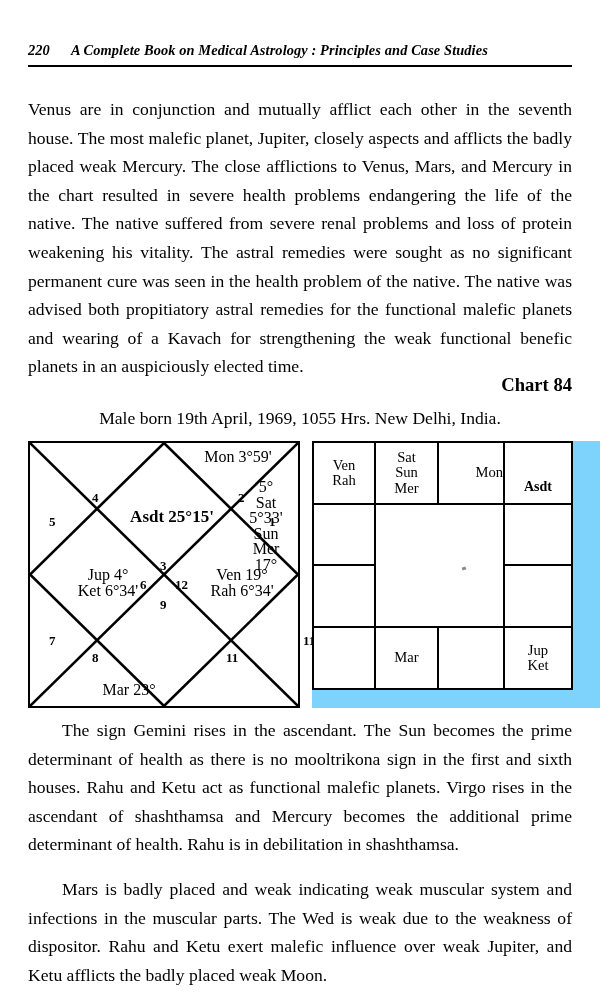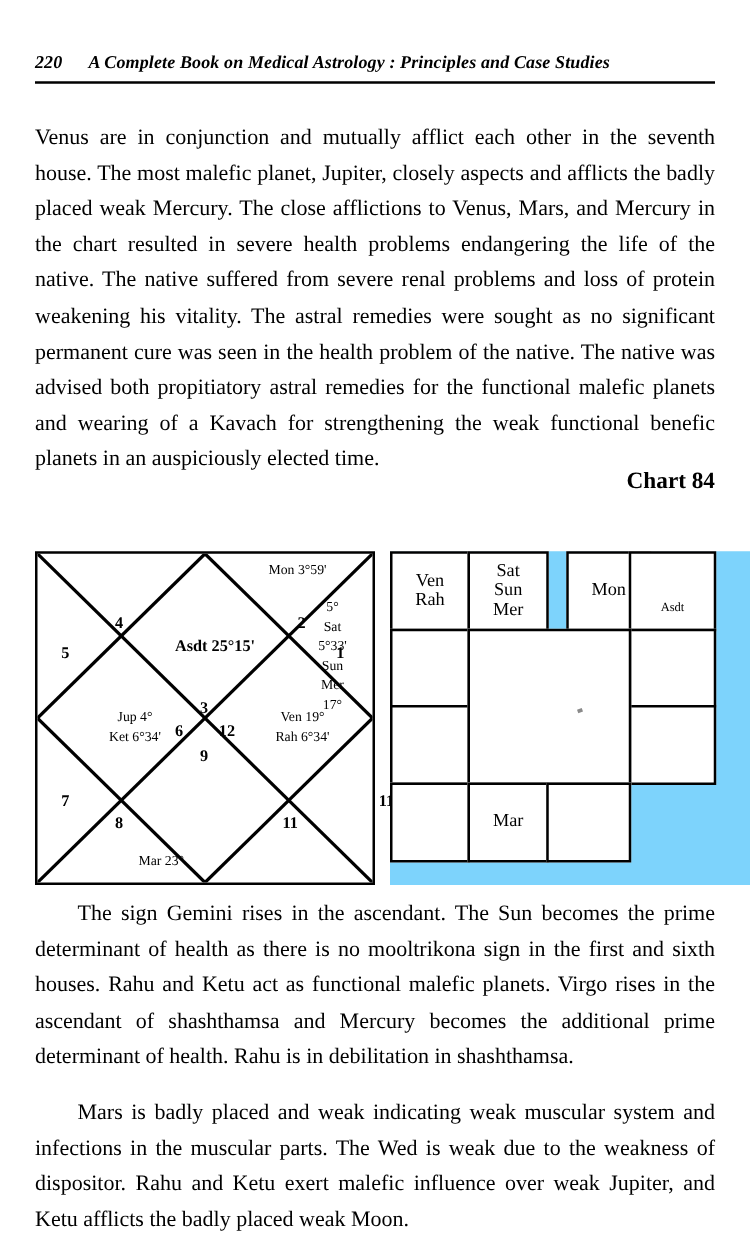--- a/index.html
+++ b/index.html
@@ -89,32 +89,32 @@
     width: 272px;
     height: 267px;
     border: 2px solid #000;
     box-sizing: border-box;
     background: #fff;
   }
   .north-chart svg { display: block; }
 
   .nc-label {
     position: absolute;
-    font-size: 11px;
+    font-size: 16px;
     line-height: 15.6px;
     text-align: center;
     white-space: nowrap;
   }
   .nc-num {
     position: absolute;
     font-size: 13px;
     font-weight: bold;
     line-height: 13px;
   }
-  .nc-asdt { font-weight: bold; font-size: 13px; text-align: center; }
+  .nc-asdt { font-weight: bold; font-size: 17px; text-align: center; }
 
   
   .south-chart {
     position: absolute;
     left: 284px;
     top: 0px;
     width: 304px;
     height: 267px;
     background: #7dd3fc;
   }
@@ -124,21 +124,21 @@
     box-sizing: border-box;
     display: flex;
     align-items: center;
     justify-content: center;
     text-align: center;
     font-size: 14.6px;
     line-height: 15.4px;
     background: #fff;
   }
   .sc-cell .celltext { display: block; }
-  .sc-bold { font-weight: normal; font-size: 10px; margin-top: 28px; }
+  .sc-bold { font-weight: bold; font-size: 14px; margin-top: 28px; }
 
   
   .speck {
     position: absolute;
     width: 4px; height: 3px;
     background: #8a8a8a;
     transform: rotate(-20deg);
   }
 </style>
 </head>
@@ -149,20 +149,21 @@
   <div class="runhead">
     <span class="pageno">220</span><span>A Complete Book on Medical Astrology : Principles and Case Studies</span>
   </div>
   <div class="runhead-rule"></div>
 
   <div id="para-1" class="body-text">
     <p class="para">Venus are in conjunction and mutually afflict each other in the seventh house. The most malefic planet, Jupiter, closely aspects and afflicts the badly placed weak Mercury. The close afflictions to Venus, Mars, and Mercury in the chart resulted in severe health problems endangering the life of the native. The native suffered from severe renal problems and loss of protein weakening his vitality. The astral remedies were sought as no significant permanent cure was seen in the health problem of the native. The native was advised both propitiatory astral remedies for the functional malefic planets and wearing of a Kavach for strengthening the weak functional benefic planets in an auspiciously elected time.</p>
   </div>
 
   <div id="chart-title">Chart 84</div>
+  <div id="chart-subtitle">Male born 19th April, 1969, 1055 Hrs. New Delhi, India.</div>
 
   <div class="charts">
 
     <div class="north-chart">
       <svg width="268" height="263" viewBox="0 0 268 263">
 
         <line x1="0" y1="0" x2="268" y2="263" stroke="#000" stroke-width="2.6"></line>
         <line x1="268" y1="0" x2="0" y2="263" stroke="#000" stroke-width="2.6"></line>
 
         <line x1="134" y1="0" x2="268" y2="131.5" stroke="#000" stroke-width="2.6"></line>
@@ -218,21 +219,21 @@
           <span>Rah</span>
         </span>
       </div>
       <div class="sc-cell" style="left:62px;  top:0px;   width:65px; height:64px;">
         <span class="celltext">
           <span>Sat</span><br>
           <span>Sun</span><br>
           <span>Mer</span>
         </span>
       </div>
-      <div class="sc-cell" style="left:141px; top:0px;   width:68px; height:64px;">
+      <div class="sc-cell" style="left:125px; top:0px;   width:68px; height:64px;justify-content:flex-end;">
         <span class="celltext">Mon</span>
       </div>
       <div class="sc-cell" style="left:191px; top:0px;   width:70px; height:64px;">
         <span class="celltext sc-bold">Asdt</span>
       </div>
 
       <div class="sc-cell" style="left:0px;   top:62px;  width:64px; height:63px;"></div>
       <div class="sc-cell" style="left:191px; top:62px;  width:70px; height:63px;"></div>
 
       <div class="sc-cell" style="left:0px;   top:123px; width:64px; height:64px;"></div>
@@ -240,20 +241,26 @@
 
       <div class="sc-cell" style="left:62px;  top:62px;  width:131px; height:125px;">
         <span class="speck" style="position:absolute; left:86px; top:62px;"></span>
       </div>
 
       <div class="sc-cell" style="left:0px;   top:185px; width:64px; height:64px;"></div>
       <div class="sc-cell" style="left:62px;  top:185px; width:65px; height:64px;">
         <span class="celltext">Mar</span>
       </div>
       <div class="sc-cell" style="left:125px; top:185px; width:68px; height:64px;"></div>
+      <div class="sc-cell" style="left:191px; top:185px; width:70px; height:64px;">
+        <span class="celltext">
+          <span>Jup</span><br>
+          <span>Ket</span>
+        </span>
+      </div>
     </div>
   </div>
 
   <div id="para-2" class="body-text">
     <p class="para indent">The sign Gemini rises in the ascendant. The Sun becomes the prime determinant of health as there is no mooltrikona sign in the first and sixth houses. Rahu and Ketu act as functional malefic planets. Virgo rises in the ascendant of shashthamsa and Mercury becomes the additional prime determinant of health. Rahu is in debilitation in shashthamsa.</p>
   </div>
 
   <div id="para-3" class="body-text">
     <p class="para indent">Mars is badly placed and weak indicating weak muscular system and infections in the muscular parts. The Wed is weak due to the weakness of dispositor. Rahu and Ketu exert malefic influence over weak Jupiter, and Ketu afflicts the badly placed weak Moon.</p>
   </div>

